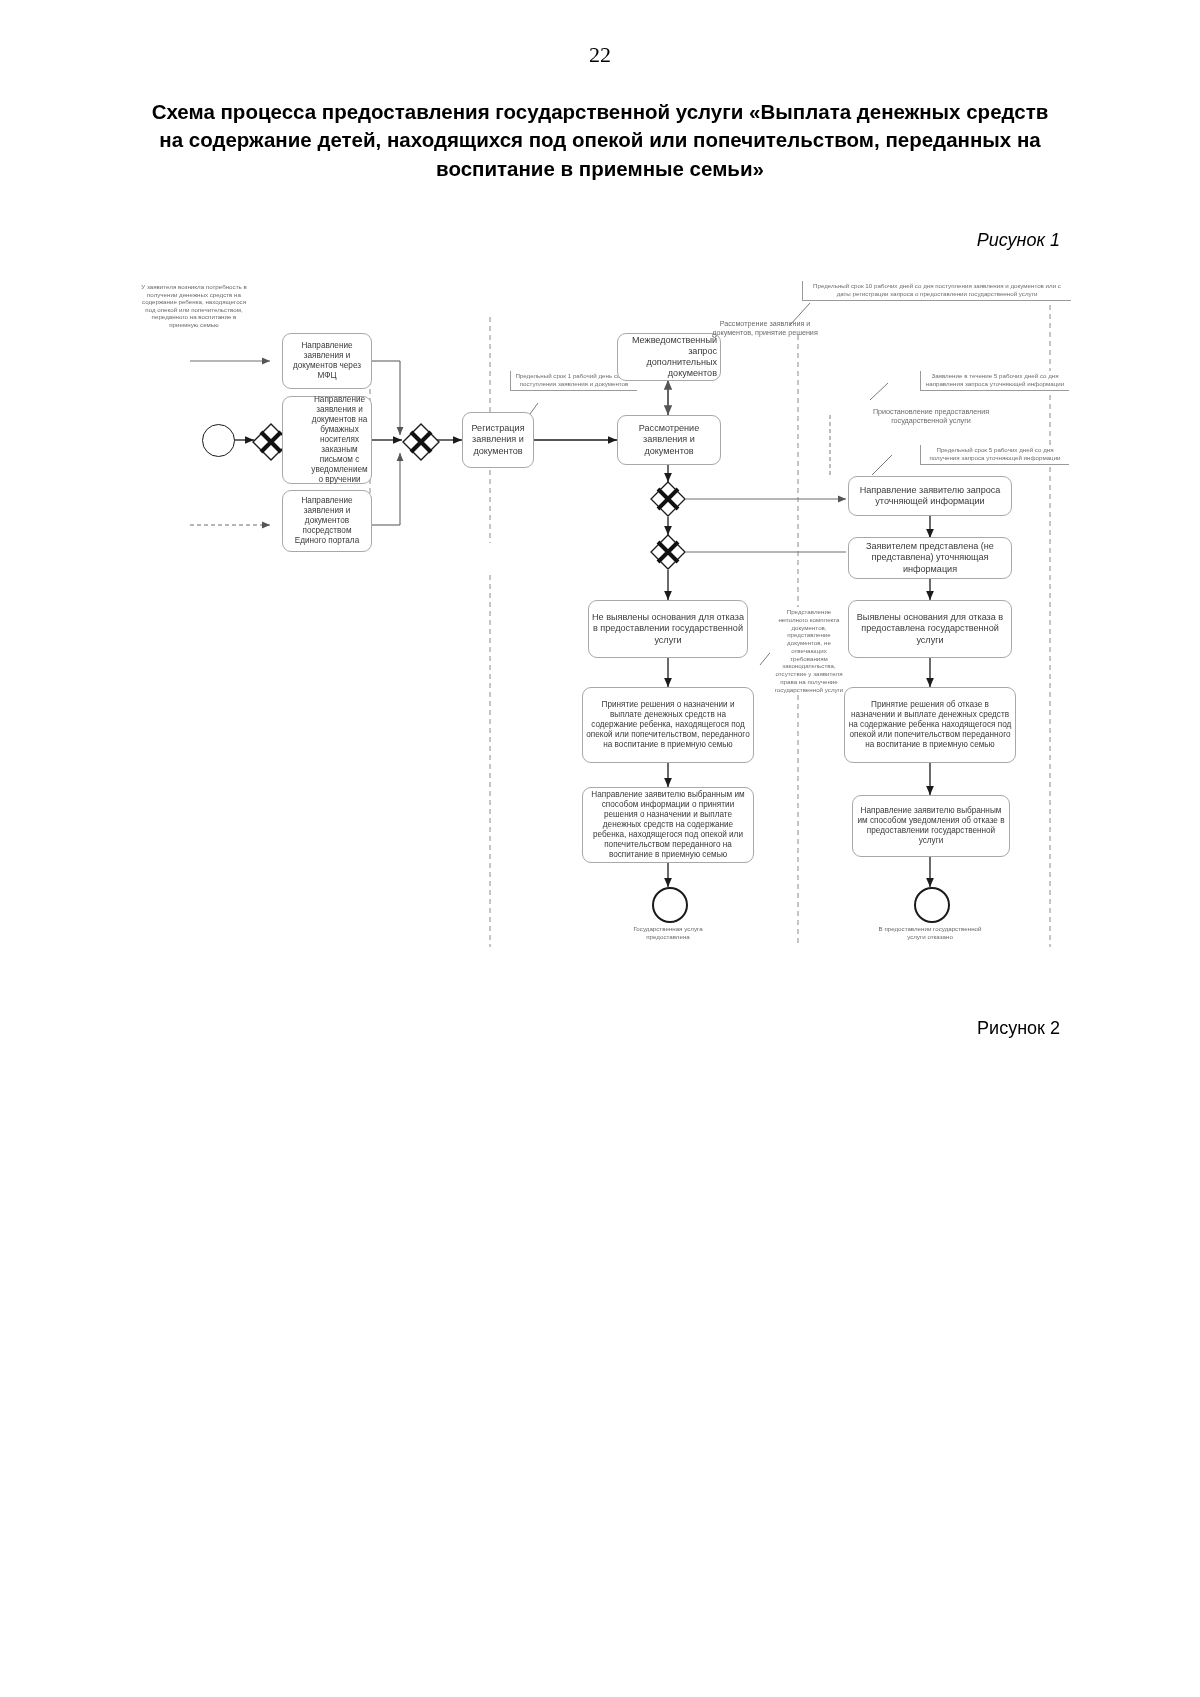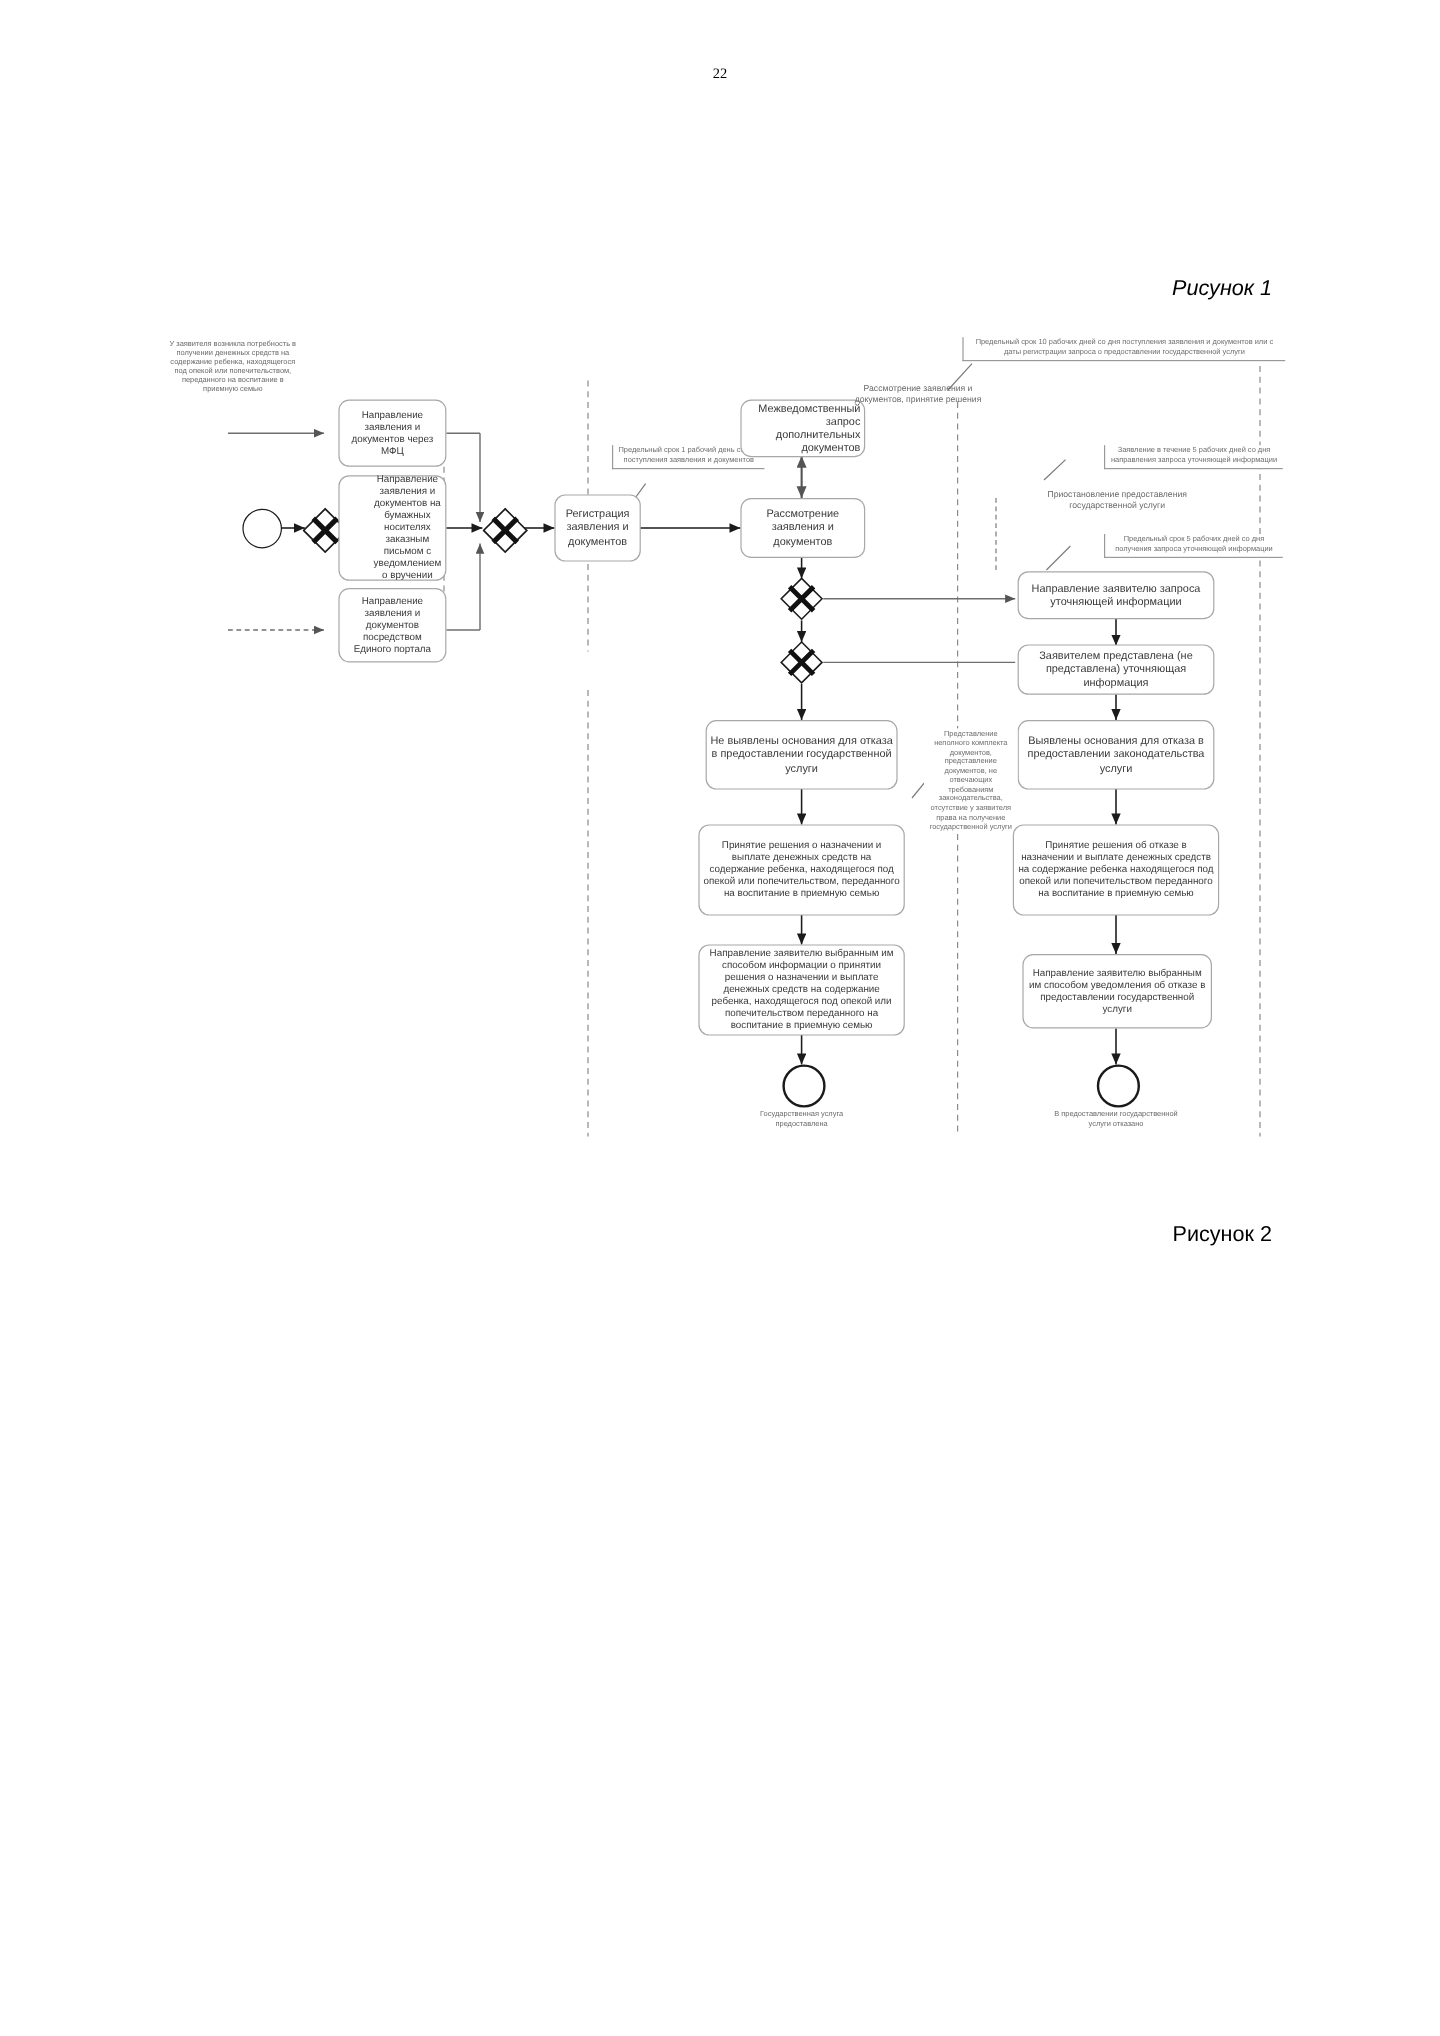--- a/index.html
+++ b/index.html
@@ -5,22 +5,22 @@
   html,body{margin:0;padding:0;background:#ffffff;}
   body{
     width:1200px;height:1697px;position:relative;
     font-family:"Liberation Sans","DejaVu Sans",sans-serif;
     color:#000;
     -webkit-font-smoothing:none;
   }
   .page{position:relative;width:1200px;height:1697px;overflow:hidden;}
 
   .page-number{
-    position:absolute;top:54px;left:0;width:1200px;text-align:center;
-    font-size:12px;font-family:"Liberation Serif","DejaVu Serif",serif;
+    position:absolute;top:42px;left:0;width:1200px;text-align:center;
+    font-size:22px;font-family:"Liberation Serif","DejaVu Serif",serif;
   }
 
   .doc-title{
     position:absolute;top:98px;left:140px;width:920px;
     text-align:center;font-weight:bold;font-size:20.5px;line-height:1.38;
     font-family:"Liberation Sans","DejaVu Sans",sans-serif;
   }
 
   .fig-label{
     position:absolute;font-size:18px;
@@ -64,20 +64,21 @@
   .t8{font-size:8.2px;}
   .t9{font-size:9.1px;}
 </style>
 </head>
 <body>
 
 <div class="page">
 
   <div class="page-number">22</div>
 
+  <div class="doc-title">Схема процесса предоставления государственной услуги «Выплата денежных средств на содержание детей, находящихся под опекой или попечительством, переданных на воспитание в приемные семьи»</div>
 
   <div class="fig-label fig1">Рисунок 1</div>
   <div class="fig-label fig2">Рисунок 2</div>
 
   <div class="diagram">
 
     <svg width="940" height="680" viewBox="0 0 940 680">
       <defs>
         <marker id="ah" markerWidth="8" markerHeight="8" refX="7" refY="3" orient="auto">
           <path d="M0,0 L7,3 L0,6 z" fill="#1b1b1b"></path>
@@ -204,21 +205,21 @@
     <div class="note t6" style="position:absolute;left:790px;top:96px;width:142px;">Заявление в течение 5 рабочих дней со дня направления запроса уточняющей информации</div>
 
     <div class="note t6" style="position:absolute;left:790px;top:170px;width:142px;">Предельный срок 5 рабочих дней со дня получения запроса уточняющей информации</div>
 
     <div class="node task t9" style="left:718px;top:201px;width:164px;height:40px;">Направление заявителю запроса уточняющей информации</div>
 
     <div class="node task t9" style="left:718px;top:262px;width:164px;height:42px;">Заявителем представлена (не представлена) уточняющая информация</div>
 
     <div class="node task t9" style="left:458px;top:325px;width:160px;height:58px;">Не выявлены основания для отказа в предоставлении государственной услуги</div>
 
-    <div class="node task t9" style="left:718px;top:325px;width:164px;height:58px;">Выявлены основания для отказа в предоставлении законодательства услуги</div>
+    <div class="node task t9" style="left:718px;top:325px;width:164px;height:58px;">Выявлены основания для отказа в предоставлена государственной услуги</div>
 
     <div class="note plain t6" style="position:absolute;left:640px;top:332px;width:72px;border:none;">Представление неполного комплекта документов, представление документов, не отвечающих требованиям законодательства, отсутствие у заявителя права на получение государственной услуги</div>
 
     <div class="node task t8" style="left:452px;top:412px;width:172px;height:76px;">Принятие решения о назначении и выплате денежных средств на содержание ребенка, находящегося под опекой или попечительством, переданного на воспитание в приемную семью</div>
 
     <div class="node task t8" style="left:714px;top:412px;width:172px;height:76px;">Принятие решения об отказе в назначении и выплате денежных средств на содержание ребенка находящегося под опекой или попечительством  переданного на воспитание в приемную семью</div>
 
     <div class="node task t8" style="left:452px;top:512px;width:172px;height:76px;">Направление  заявителю выбранным им способом информации о принятии решения о назначении и выплате денежных средств на содержание ребенка, находящегося под опекой или попечительством  переданного на воспитание в приемную семью</div>
 
     <div class="node task t8" style="left:722px;top:520px;width:158px;height:62px;">Направление заявителю выбранным им способом уведомления об отказе в предоставлении государственной услуги</div>

